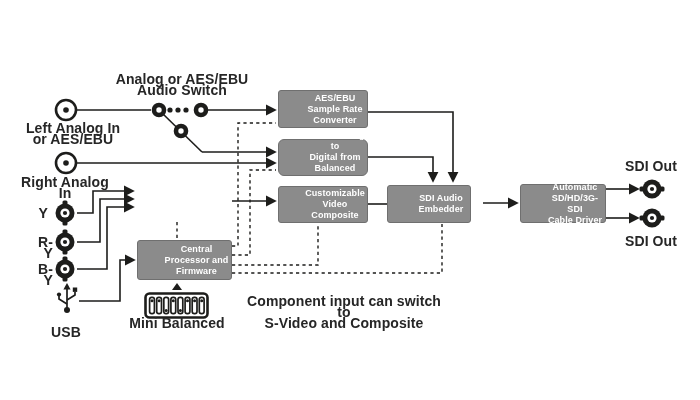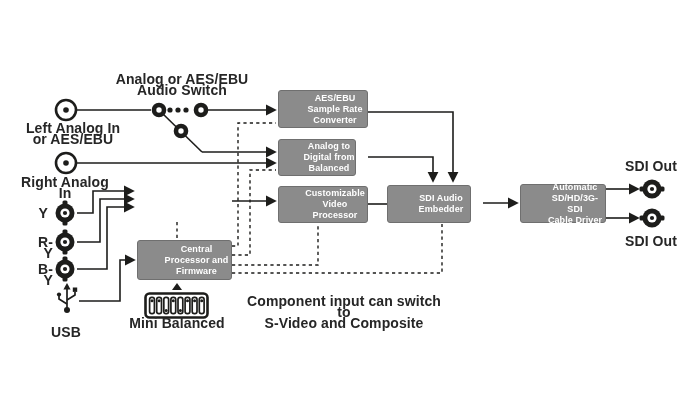--- a/index.html
+++ b/index.html
@@ -162,26 +162,26 @@
         <circle cx="194.6" cy="300.8" r="1.5"></circle>
         <circle cx="201.7" cy="300.8" r="1.5"></circle>
       </g>
     </g>
   </svg>
 
   <div class="box" style="left:278px;top:90px;width:90px;height:38px;">AES/EBU
 Sample Rate
 Converter</div>
 
-  <div class="box" style="left:278px;top:139px;width:78px;height:37px;">Audio Analog to
+  <div class="box" style="left:278px;top:139px;width:90px;height:37px;border-radius:6px;">Audio Analog to
 Digital from
 Balanced Input</div>
 
   <div class="box" style="left:278px;top:186px;width:90px;height:37px;">Customizable
-Video Processor</div>
+Video Composite</div>
 
 
   <div class="box" style="left:137px;top:240px;width:95px;height:40px;">Central
 Processor and
 Firmware</div>
 
   <div class="box" style="left:387px;top:185px;width:84px;height:38px;">SDI Audio
 Embedder</div>
 
   <div class="box" style="left:520px;top:184px;width:86px;height:39px;">Automatic

